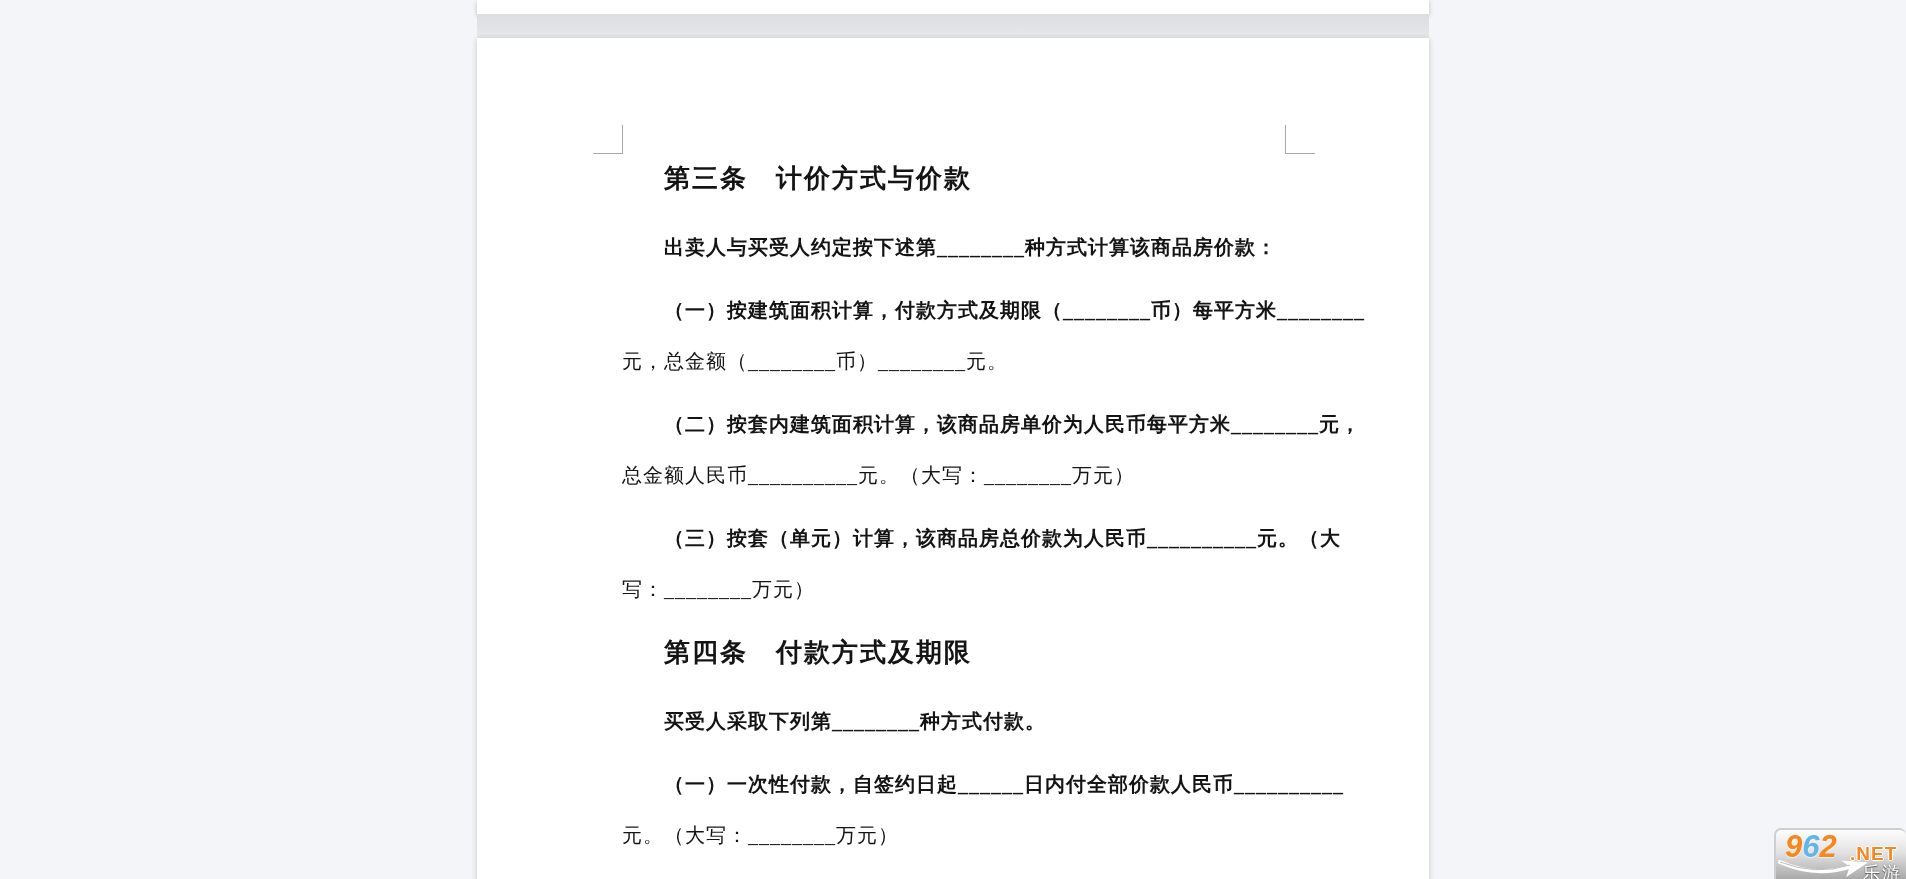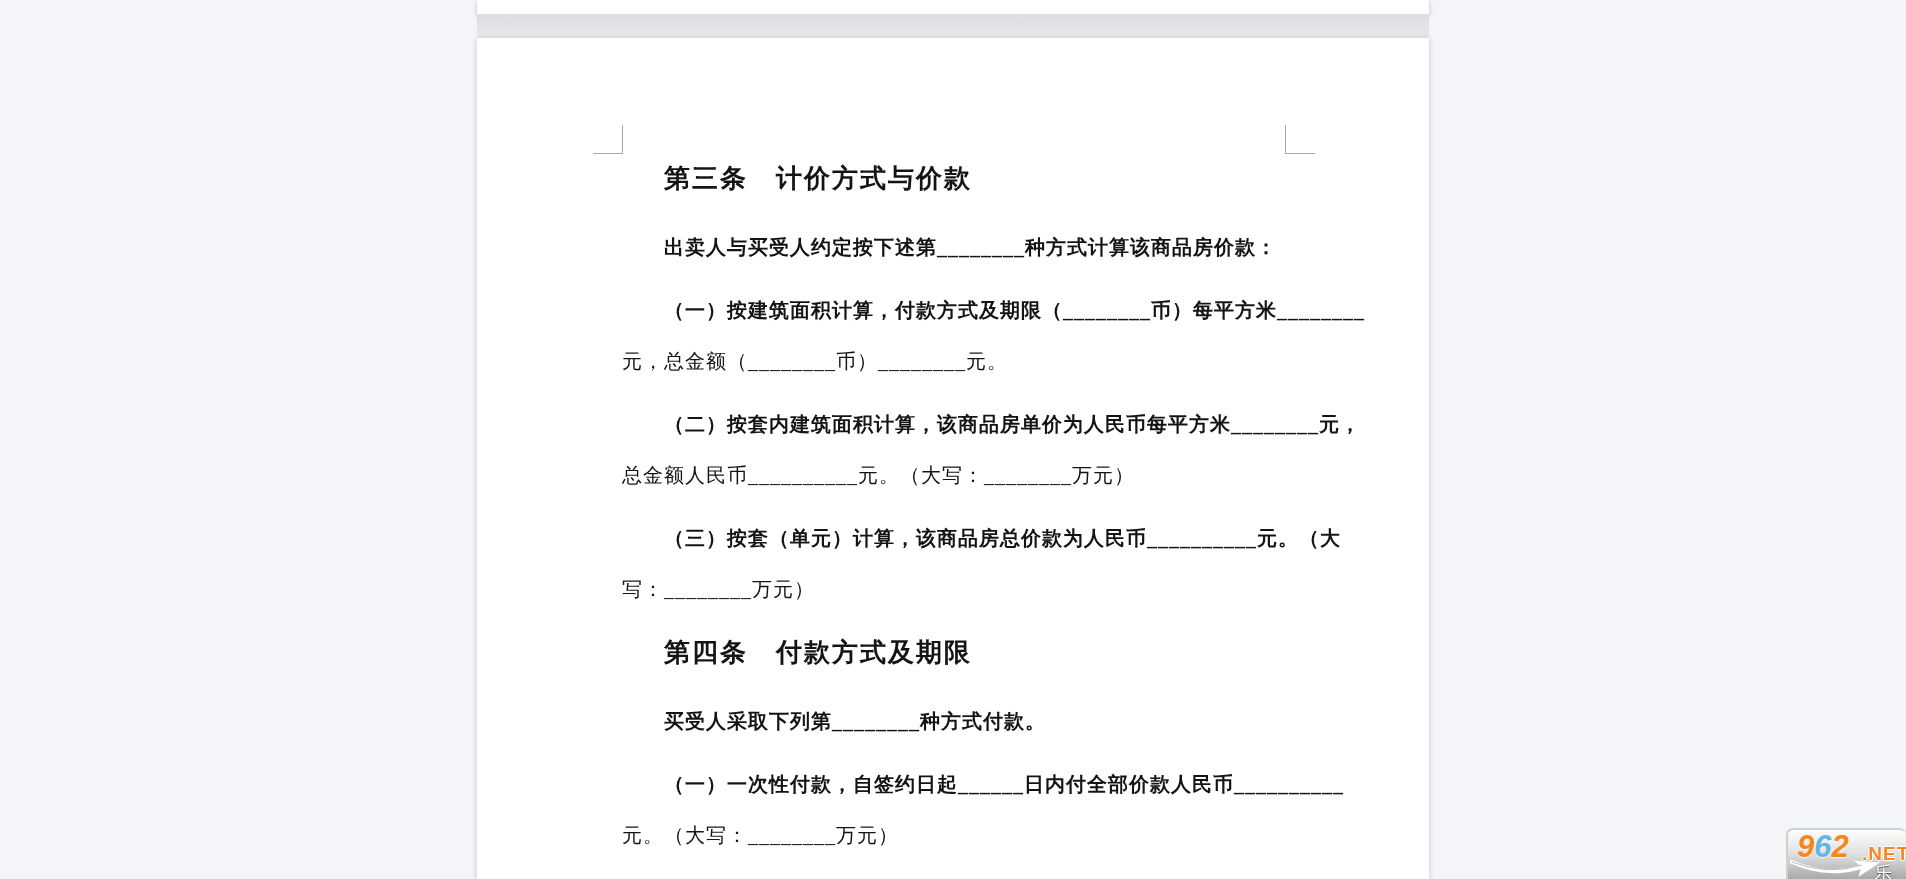--- a/index.html
+++ b/index.html
@@ -38,21 +38,21 @@
     font-size:20px;
     letter-spacing:1px;
   }
   .doc-line{height:51px;line-height:51px;white-space:nowrap;}
   .doc-line.indent{text-indent:42px;font-weight:bold;}
   .doc-line.new-para{margin-top:12px;}
   .doc-line.after-heading{margin-top:18px;}
   .doc-line.bold{font-weight:bold;font-size:26px;letter-spacing:2px;}
   
   .watermark{
-    position:absolute;right:0;bottom:0;width:120px;height:51px;
+    position:absolute;right:0;bottom:0;width:132px;height:51px;
     border-radius:7px 7px 0 0;
     background:linear-gradient(#fdfdfd 0%,#e3e3e3 45%,#a9a9a9 100%);
     border:2px solid #cfcfcf;
     border-bottom:none;border-right:none;
     box-sizing:border-box;
     overflow:hidden;
     font-family:"Liberation Sans","DejaVu Sans",sans-serif;
   }
   .wm-digits{position:absolute;left:9px;top:0px;font-size:31px;font-weight:bold;font-style:italic;line-height:34px;letter-spacing:0px;}
   .wm-digit{text-shadow:0 1px 1px rgba(255,255,255,.8);}

